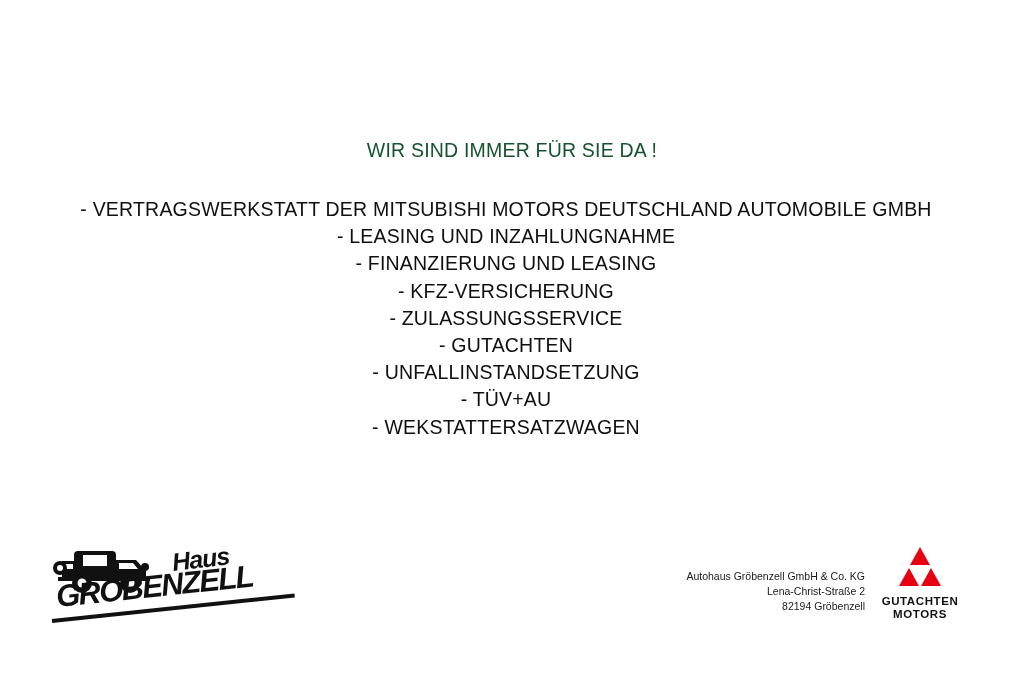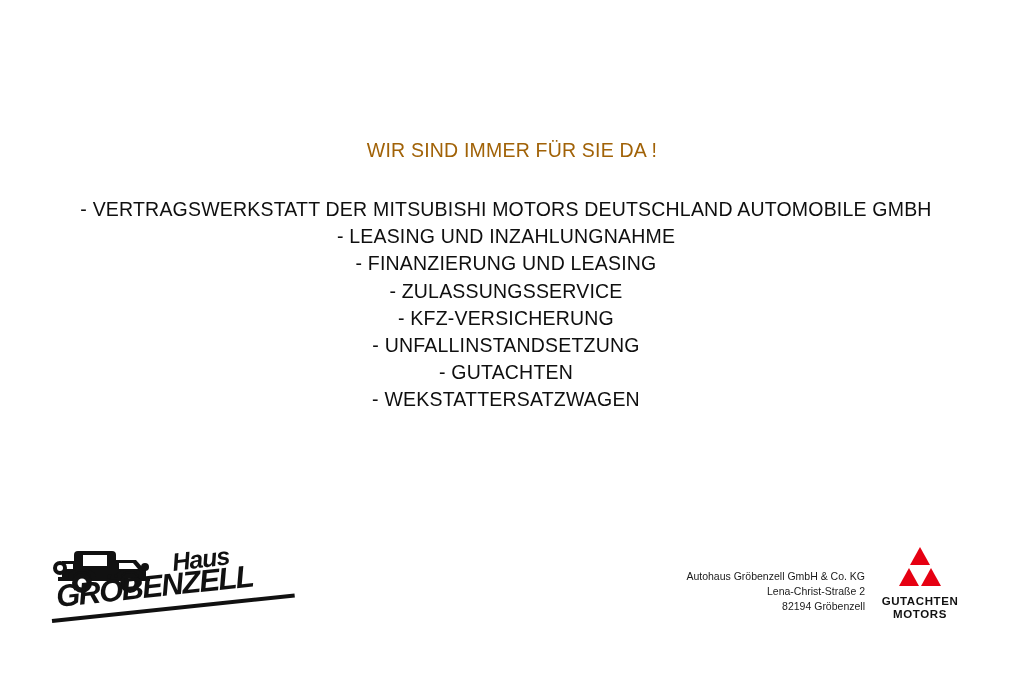--- a/index.html
+++ b/index.html
@@ -24,21 +24,21 @@
 
   
   .headline {
     position: absolute;
     top: 139px;
     left: 0;
     width: 1024px;
     text-align: center;
     font-size: 19.5px;
     letter-spacing: 0.2px;
-    color: #a16207;
+    color: #14532d;
     white-space: nowrap;
   }
 
   .services {
     position: absolute;
     top: 196px;
     left: 0;
     width: 1012px;
     text-align: center;
   }
@@ -134,24 +134,25 @@
 <body>
 
 <div class="page">
 
   <div class="headline">WIR SIND IMMER FÜR SIE DA !</div>
 
   <div class="services">
     <div class="line">- VERTRAGSWERKSTATT DER MITSUBISHI MOTORS DEUTSCHLAND AUTOMOBILE GMBH</div>
     <div class="line">- LEASING UND INZAHLUNGNAHME</div>
     <div class="line">- FINANZIERUNG UND LEASING</div>
+    <div class="line">- KFZ-VERSICHERUNG</div>
     <div class="line">-  ZULASSUNGSSERVICE</div>
-    <div class="line">- KFZ-VERSICHERUNG</div>
+    <div class="line">- GUTACHTEN</div>
     <div class="line">- UNFALLINSTANDSETZUNG</div>
-    <div class="line">- GUTACHTEN</div>
+    <div class="line">- TÜV+AU</div>
     <div class="line">- WEKSTATTERSATZWAGEN</div>
   </div>
 
   <div class="footer-address">
     <div>Autohaus Gröbenzell GmbH &amp; Co. KG</div>
     <div>Lena-Christ-Straße 2</div>
     <div>82194 Gröbenzell</div>
   </div>
 
   <div class="logo-left">

